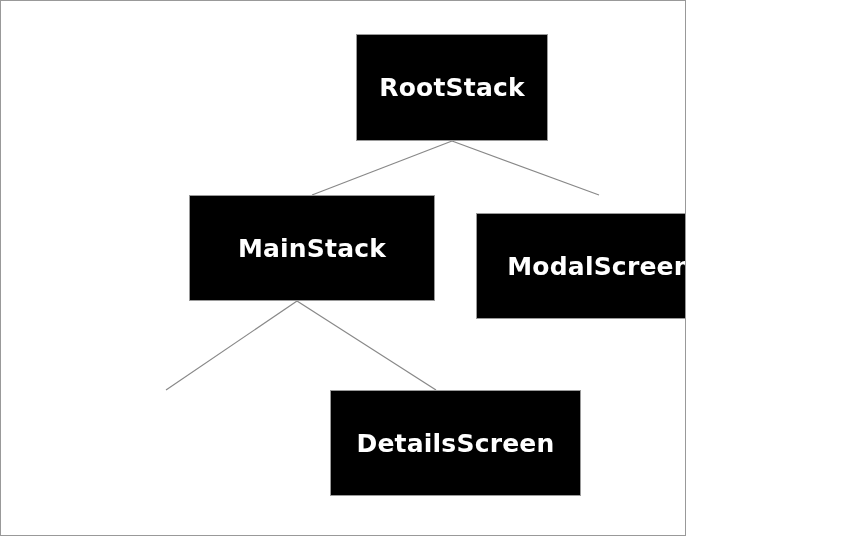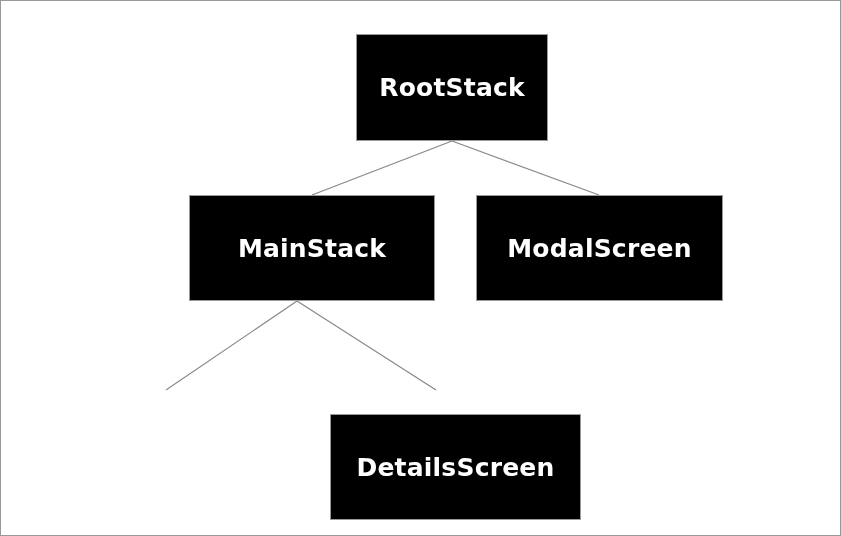--- a/index.html
+++ b/index.html
@@ -2,21 +2,21 @@
 <html><head>
 <meta charset="utf-8">
 <style>
   html, body {
     margin: 0;
     padding: 0;
     background: #ffffff;
   }
   #page {
     position: relative;
-    width: 841px;
+    width: 686px;
     height: 536px;
     background: #ffffff;
     border: 1px solid #999999;
     box-sizing: border-box;
     overflow: hidden;
     font-family: "DejaVu Sans", sans-serif;
   }
   #edges {
     position: absolute;
     left: 0;
@@ -40,23 +40,23 @@
     font-weight: bold;
     font-size: 25px;
     letter-spacing: 0.2px;
     line-height: 1;
     white-space: nowrap;
     text-align: center;
   }
   
   #node-rootstack    { left: 355px; top: 33px;  width: 192px; height: 107px; }
   #node-mainstack    { left: 188px; top: 194px; width: 246px; height: 106px; justify-content: center; }
-  #node-modalscreen  { left: 475px; top: 194px; width: 247px; height: 106px; }
+  #node-modalscreen  { left: 475px; top: 212px; width: 247px; height: 106px; }
   #node-homescreen   { left: 39px;  top: 389px; width: 251px; height: 106px; }
-  #node-detailsscreen{ left: 329px; top: 389px; width: 251px; height: 106px; margin-top: 24px; }
+  #node-detailsscreen{ left: 329px; top: 389px; width: 251px; height: 106px; }
 </style>
 </head>
 <body>
 
 <div id="page">
 
   <svg id="edges" viewBox="0 0 841 536" preserveAspectRatio="none">
     <line x1="451" y1="140" x2="311" y2="194" stroke="#888888" stroke-width="1.2"></line>
     <line x1="451" y1="140" x2="598" y2="194" stroke="#888888" stroke-width="1.2"></line>
     <line x1="296" y1="300" x2="165" y2="389" stroke="#888888" stroke-width="1.2"></line>

